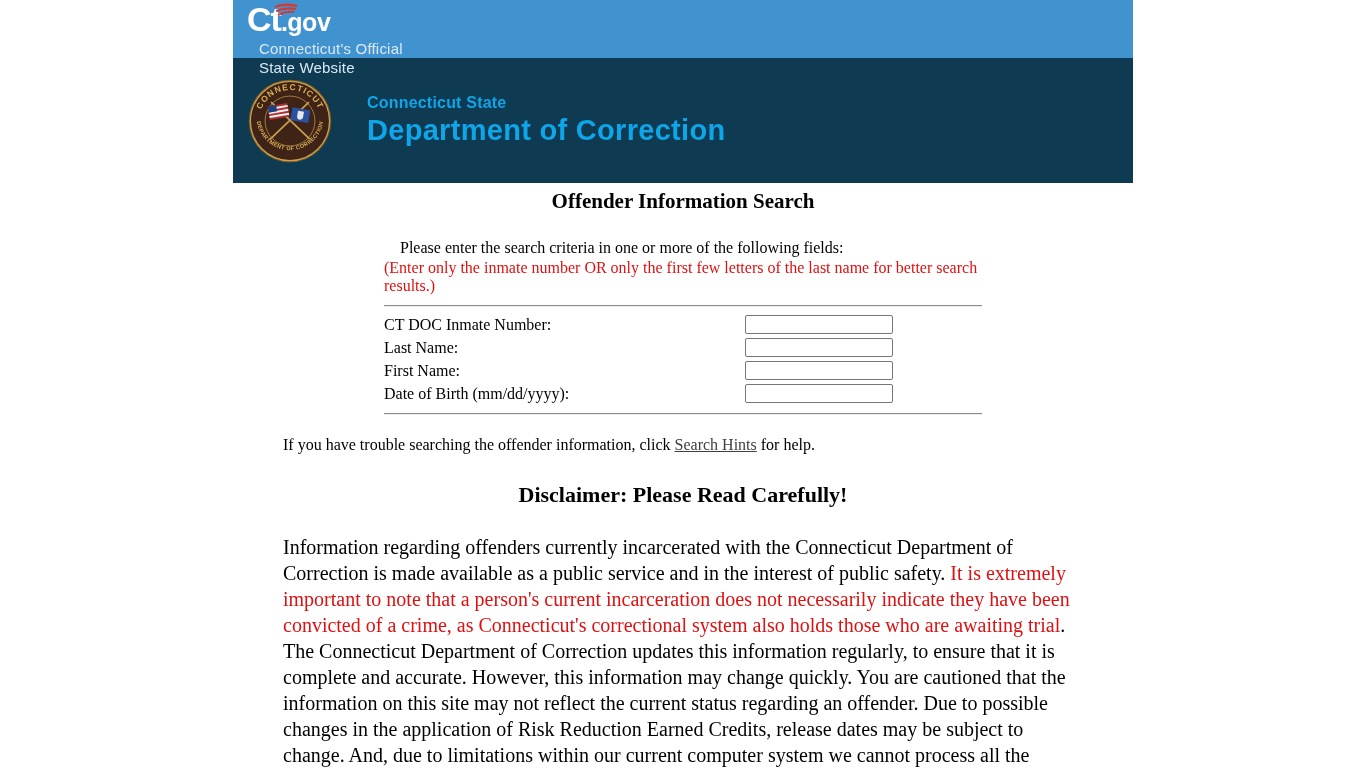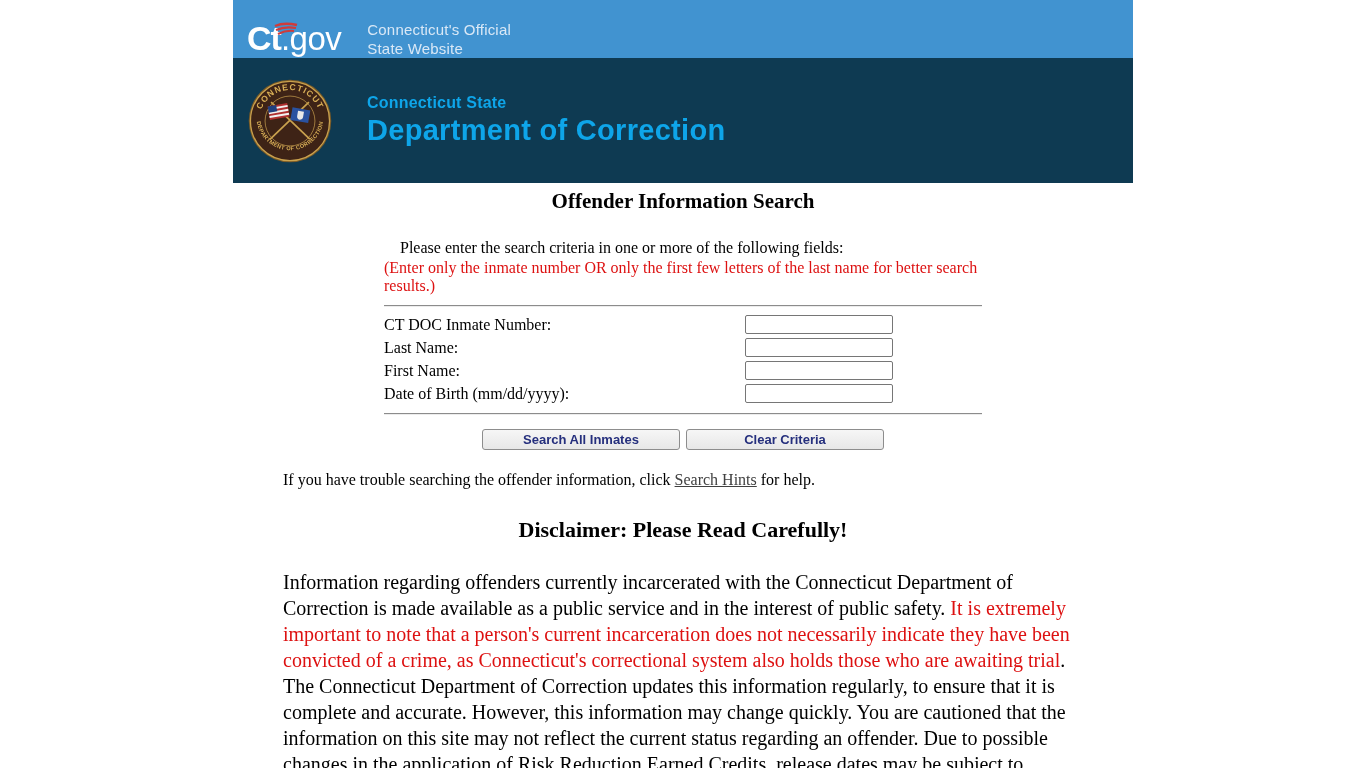--- a/index.html
+++ b/index.html
@@ -8,27 +8,28 @@
     width: 1366px; height: 768px; overflow: hidden;
     background: #ffffff;
     font-family: "Liberation Serif", serif;
     color: #000;
   }
   .center-900 { width: 900px; margin: 0 auto; }
 
   
   .site-header {
     height: 58px; background: #4193d0;
-    display: flex; align-items: flex-end;
+    display: flex; align-items: flex-start;
     padding: 0 0 0 14px;
     font-family: "Liberation Sans", sans-serif;
+    flex-direction: column;
   }
   .logo { position: relative; display: flex; align-items: baseline; color: #fff; cursor: pointer; padding-right: 14px; }
   .logo-ct { font-size: 34px; font-weight: bold; letter-spacing: -1px; }
-  .logo-gov { font-size: 33px; font-weight: normal; letter-spacing: -0.5px; }
+  .logo-gov { font-size: 25px; font-weight: bold; letter-spacing: -0.5px; }
   .logo-stripes { position: absolute; left: 27px; top: 3px; }
   .tagline { margin-left: 12px; color: #d9e8f6; font-size: 15px; line-height: 19px; letter-spacing: 0.2px; }
 
   
   .doc-banner {
     height: 125px; background: #0e3a52;
     display: flex; align-items: center;
     padding-left: 14px;
   }
   .seal { width: 86px; height: 86px; flex: 0 0 auto; }
@@ -144,24 +145,20 @@
           <input type="text" value="" style="">
         </div>
         <div class="form-row">
           <label>Date of Birth (mm/dd/yyyy):</label>
           <input type="text" value="" style="">
         </div>
       </div>
 
       <hr class="rule">
 
-      <div class="btn-row">
-        <button class="btn">Search All Inmates</button>
-        <button class="btn">Clear Criteria</button>
-      </div>
     </div>
 
     <div class="content">
       <p class="help"><span>If you have trouble searching the offender information, click </span><a>Search Hints</a><span> for help.</span></p>
 
       <h2 class="disclaimer-title">Disclaimer: Please Read Carefully!</h2>
 
       <p class="para"><span>Information regarding offenders currently incarcerated with the Connecticut Department of Correction is made available as a public service and in the interest of public safety. </span><span class="red">It is extremely important to note that a person's current incarceration does not necessarily indicate they have been convicted of a crime, as Connecticut's correctional system also holds those who are awaiting trial</span><span>. The Connecticut Department of Correction updates this information regularly, to ensure that it is complete and accurate. However, this information may change quickly. You are cautioned that the information on this site may not reflect the current status regarding an offender. Due to possible changes in the application of Risk Reduction Earned Credits, release dates may be subject to change. And, due to limitations within our current computer system we cannot process all the statutes with their respective subsections. Information regarding offenders held under Connecticut's Youthful Offender Statute and offenders held on behalf of the U.S. Immigration and Customs Enforcement is not included in this database at this time.</span></p>
 
       <p class="para para2">Questions about the status of inmates being held on U.S. Immigration and Customs Enforcement detainers should be referred to the ICE regional office, at 617-565-4946.</p>

